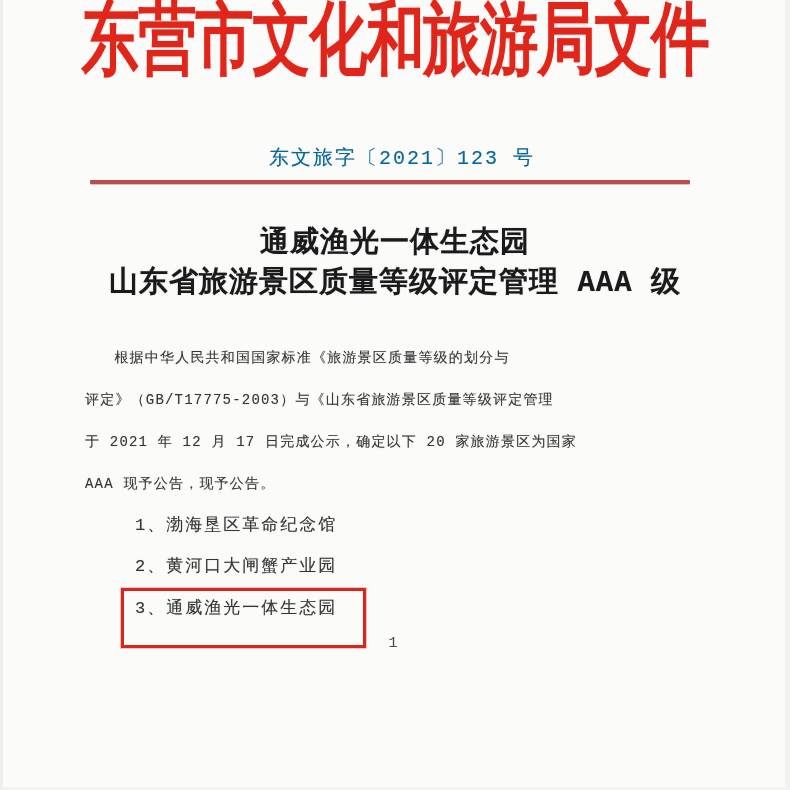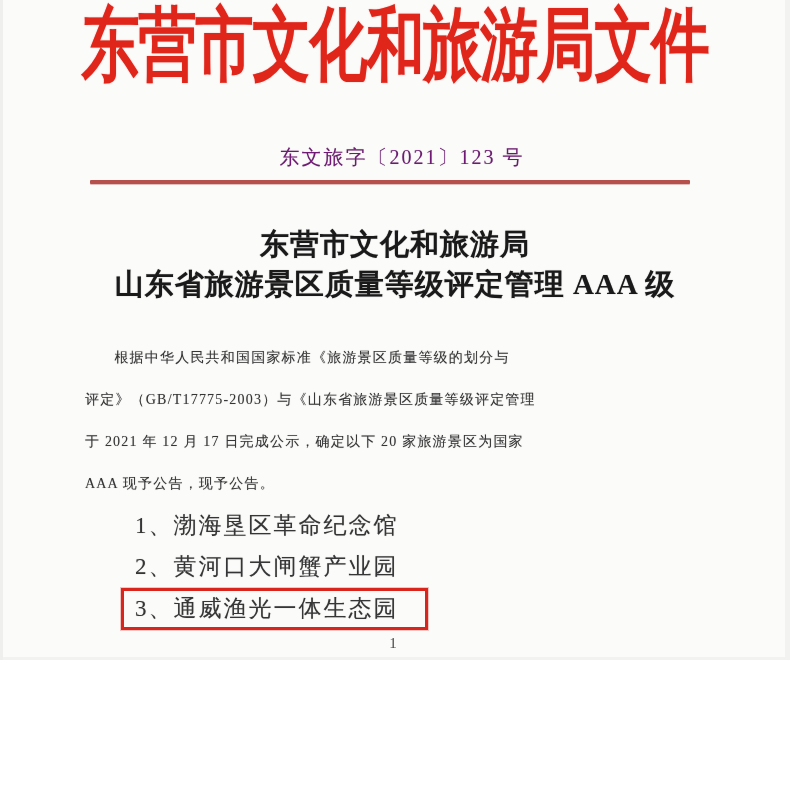--- a/index.html
+++ b/index.html
@@ -12,23 +12,24 @@
   }
   html,body{margin:0;padding:0;}
   body{
     width:790px;height:790px;
     background:#ffffff;
     font-family:"Liberation Serif","DejaVu Serif",serif;
     overflow:hidden;
   }
   .page{
     position:relative;
-    width:790px;height:660px;
+    width:790px;height:790px;
     background:var(--paper);
     box-shadow:inset 3px 0 0 #efefee, inset -5px 0 0 #f2f2f0, inset 0 -3px 0 #f2f2f0;
+    font-family:Liberation Mono, monospace;
   }
   
   .banner{
     padding-top:2px;
     height:96px;
     text-align:center;
     font-weight:bold;
     font-size:58px;
     line-height:62px;
     letter-spacing:-1px;
@@ -37,21 +38,21 @@
     transform-origin:top center;
     white-space:nowrap;
     text-shadow:0 0 1px rgba(224,37,26,0.55);
   }
   
   .doc-number{
     margin-top:46px;
     text-align:center;
     font-size:20px;
     letter-spacing:2px;
-    color:#701a75;
+    color:#0369a1;
     text-shadow:0 0 1px rgba(70,70,70,0.35);
     padding-left:14px;
   }
   
   .red-rule{
     margin:9px 100px 0 90px;
     height:4px;
     background:var(--red-rule);
     border-radius:1px;
     box-shadow:0 1px 0 rgba(181,80,77,0.35);
@@ -77,39 +78,39 @@
   }
   .bline{
     height:42px;
     line-height:42px;
     white-space:nowrap;
   }
   .bline.indent{text-indent:2.1em;}
   
   .list{
     margin:0 0 0 135px;
-    font-size:23px;
+    font-size:17px;
     color:var(--ink);
     letter-spacing:2px;
     text-shadow:0 0 1px rgba(54,54,54,0.35);
   }
   .litem{
     height:41px;
     line-height:41px;
     white-space:nowrap;
   }
   .litem.boxed-row{
     height:44px;
     line-height:44px;
   }
   .red-box{
     display:inline-block;
     border:3px solid var(--red-box);
     line-height:33px;
-    padding:1px 26px 2px 11px;
+    padding:1px 26px 20px 11px;
     margin-left:-14px;
     box-shadow:0 0 0 1px rgba(218,37,28,0.25);
   }
   .page-num{
     margin-top:4px;
     text-align:center;
     font-size:15px;
     color:#4a4a4a;
     padding-right:4px;
   }
@@ -119,21 +120,21 @@
 
 <div class="page">
 
   <div class="banner">东营市文化和旅游局文件</div>
 
   <div class="doc-number">东文旅字〔2021〕123 号</div>
 
   <div class="red-rule"></div>
 
   <div class="title">
-    <div>东营市文化和旅游局</div>
+    <div>通威渔光一体生态园</div>
     <div>山东省旅游景区质量等级评定管理 AAA 级</div>
   </div>
 
   <div class="body-text">
     <div class="bline indent">根据中华人民共和国国家标准《旅游景区质量等级的划分与</div>
     <div class="bline">评定》（GB/T17775-2003）与《山东省旅游景区质量等级评定管理</div>
     <div class="bline">于 2021 年 12 月 17 日完成公示，确定以下 20 家旅游景区为国家</div>
     <div class="bline">AAA 现予公告，现予公告。</div>
   </div>
 

